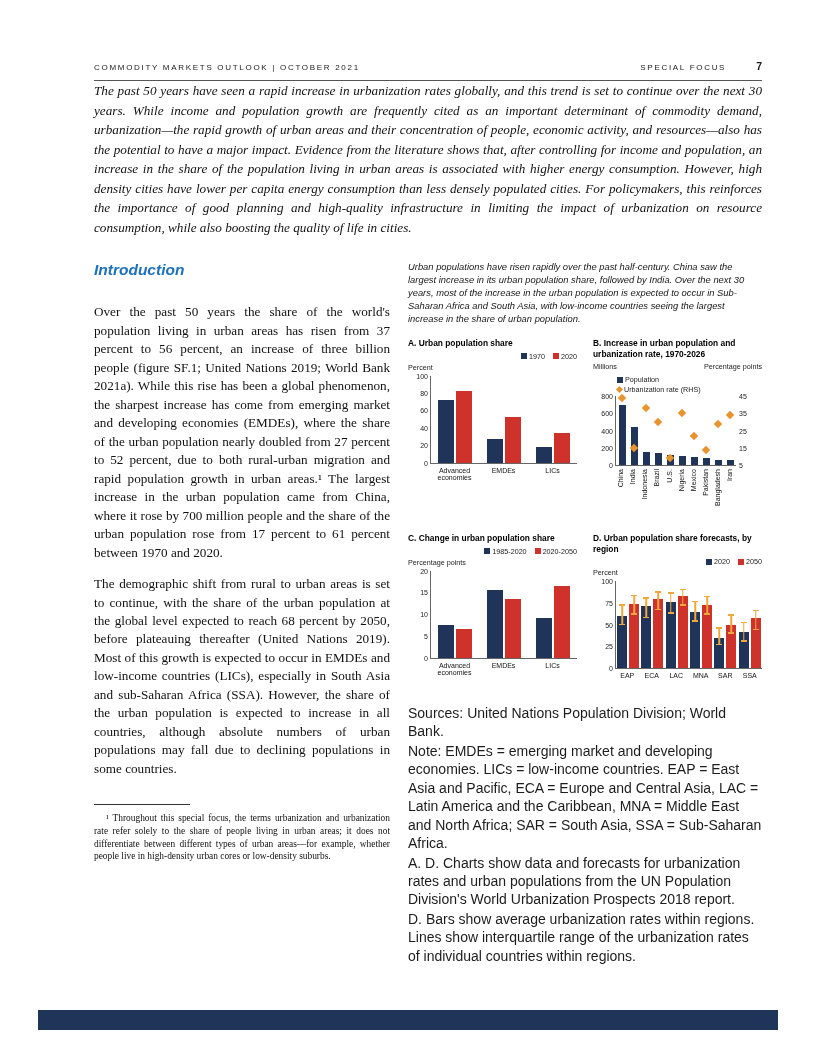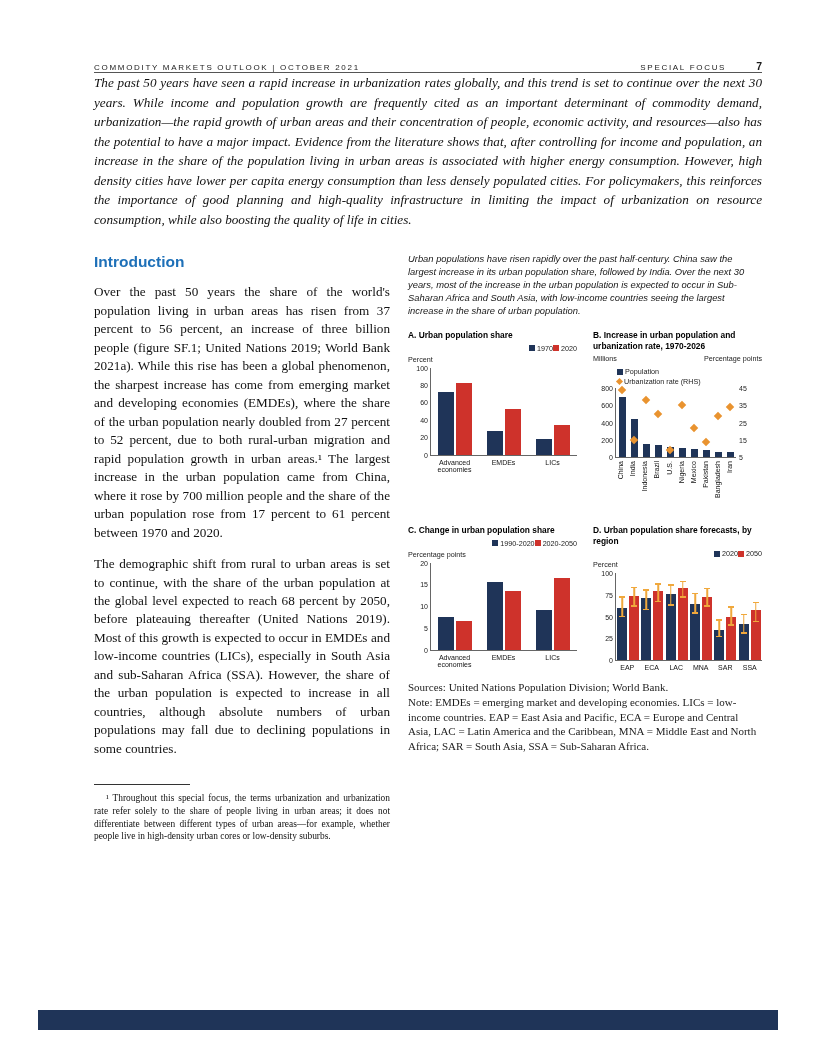--- a/index.html
+++ b/index.html
@@ -12,21 +12,21 @@
     padding: 60px 54px 0 94px;
     overflow: hidden;
     font-family: "Liberation Serif", serif;
     color: #111;
   }
   
   .header {
     display: flex; justify-content: space-between; align-items: baseline;
     font-family: "Liberation Sans", sans-serif;
     font-size: 8px; letter-spacing: 1.7px; color: #1a1a1a;
-    border-bottom: 1px solid #555; padding-bottom: 0;
+    border-bottom: 1px solid #555; padding-bottom: 8px;
   }
   .header-right { display: flex; gap: 30px; align-items: baseline; }
   .page-num { font-weight: bold; font-size: 10.5px; letter-spacing: 0; }
 
   h1.title {
     text-align: center;
     font-family: "Liberation Sans", sans-serif;
     font-size: 20px; font-weight: bold;
     color: #1E70B8;
     margin: 26px 0 20px 0;
@@ -35,21 +35,21 @@
     font-style: italic; font-size: 13.2px; line-height: 1.48;
     text-align: justify; margin: 0;
   }
 
   .cols { display: flex; gap: 18px; margin-top: 24px; }
   .col-left { flex: 0 0 296px; width: 296px; }
   .col-right { flex: 1; min-width: 0; }
 
   h2.intro {
     font-family: "Liberation Sans", sans-serif;
-    font-size: 15.5px; color: #1E70B8; margin: 0 0 12px 0;
+    font-size: 15.5px; color: #1E70B8; margin: 0 0 24px 0; font-style: italic;
   }
   .body-p {
     font-size: 13.2px; line-height: 1.4; text-align: justify;
     margin: 0 0 13px 0;
   }
   .footnote-block { margin-top: 26px; }
   .footnote-rule { width: 96px; border-top: 1px solid #333; margin-bottom: 7px; }
   .footnote {
     font-size: 9.4px; line-height: 1.35; text-align: justify;
     text-indent: 12px; margin: 0;
@@ -66,21 +66,21 @@
   }
 
   .charts {
     display: grid; grid-template-columns: 1fr 1fr;
     column-gap: 16px; row-gap: 16px;
     font-family: "Liberation Sans", sans-serif;
   }
   .panel { min-width: 0; }
   .p-title { font-size: 8.4px; font-weight: bold; line-height: 1.25; color: #000; margin-bottom: 3px; }
   .p-legend-row { display: flex; justify-content: flex-end; margin-bottom: 2px; min-height: 9px; }
-  .p-legend { display: flex; gap: 0; align-items: center; font-size: 7.2px; color: #222; }
+  .p-legend { display: flex; gap: 8px; align-items: center; font-size: 7.2px; color: #222; }
   .legend-col { display: flex; flex-direction: column; gap: 1px; font-size: 7.2px; color: #222; margin: 1px 0 2px 24px; }
   .leg-item { display: inline-flex; align-items: center; gap: 2px; white-space: nowrap; }
   .sw { width: 6px; height: 6px; display: inline-block; flex: 0 0 auto; }
   .sw.diam { width: 5px; height: 5px; transform: rotate(45deg); }
   .p-head { display: flex; justify-content: space-between; font-size: 7.2px; color: #222; margin-bottom: 4px; min-height: 9px; }
 
   .plot-wrap { position: relative; }
   .plot {
     position: relative; height: 100%;
     margin-left: 22px;
@@ -99,21 +99,21 @@
   .pt { position: absolute; width: 6px; height: 6px; left: 50%; transform: translate(-50%, 0) rotate(45deg); }
   .whline { position: absolute; width: 1.5px; left: 50%; transform: translateX(-50%); }
   .wcap { position: absolute; width: 6px; height: 1.5px; left: 50%; transform: translateX(-50%); }
 
   .xrow { display: flex; margin-left: 22px; margin-top: 3px; }
   .panel.has-right .xrow { margin-right: 26px; }
   .xlab { flex: 1; font-size: 7px; line-height: 1.1; color: #111; display: flex; justify-content: center; align-items: flex-start; text-align: center; min-width: 0; }
   .xrow.rot { height: 48px; }
   .xrow.rot .xlab span { writing-mode: vertical-rl; transform: rotate(180deg); white-space: nowrap; }
 
-  .fig-notes { font-family: Liberation Serif, serif; font-size: 11px; line-height: 1.32; color: #1c1c1c; margin-top: 8px; }
+  .fig-notes { font-family: Liberation Sans, sans-serif; font-size: 14px; line-height: 1.32; color: #1c1c1c; margin-top: 24px; }
   .fig-notes p { margin: 0 0 1px 0; }
 
   .cont { margin-top: 16px; }
 
   .footer-bar { position: absolute; left: 38px; right: 38px; bottom: 26px; height: 20px; background: #1F3458; }
 </style>
 </head>
 <body>
 
 <div class="page">
@@ -334,21 +334,21 @@
                 <span>Iran</span>
               </div>
             </div>
           </div>
         <div class="panel">
             <div class="p-title">C. Change in urban population share</div>
             <div class="p-legend-row">
               <span class="p-legend">
                 <span class="leg-item">
                   <span class="sw" style="background: rgb(31, 52, 88);"></span>
-                  <span>1990-2020</span>
+                  <span>1985-2020</span>
                 </span>
                 <span class="leg-item">
                   <span class="sw" style="background: rgb(206, 50, 43);"></span>
                   <span>2020-2050</span>
                 </span>
               </span>
             </div>
             <div class="p-head">
               <span>Percentage points</span>
             </div>
@@ -530,20 +530,22 @@
               <div class="xlab">
                 <span>SSA</span>
               </div>
             </div>
           </div>
       </div>
 
       <div class="fig-notes">
         <p>Sources: United Nations Population Division; World Bank.</p>
         <p>Note: EMDEs = emerging market and developing economies. LICs = low-income countries. EAP = East Asia and Pacific, ECA = Europe and Central Asia, LAC = Latin America and the Caribbean, MNA = Middle East and North Africa; SAR = South Asia, SSA = Sub-Saharan Africa.</p>
+        <p>A. D. Charts show data and forecasts for urbanization rates and urban populations from the UN Population Division's World Urbanization Prospects 2018 report.</p>
+        <p>D. Bars show average urbanization rates within regions. Lines show interquartile range of the urbanization rates of individual countries within regions.</p>
       </div>
 
     </div>
 
   </div>
 
   <div class="footer-bar"></div>
 </div>
 
 </body></html>

